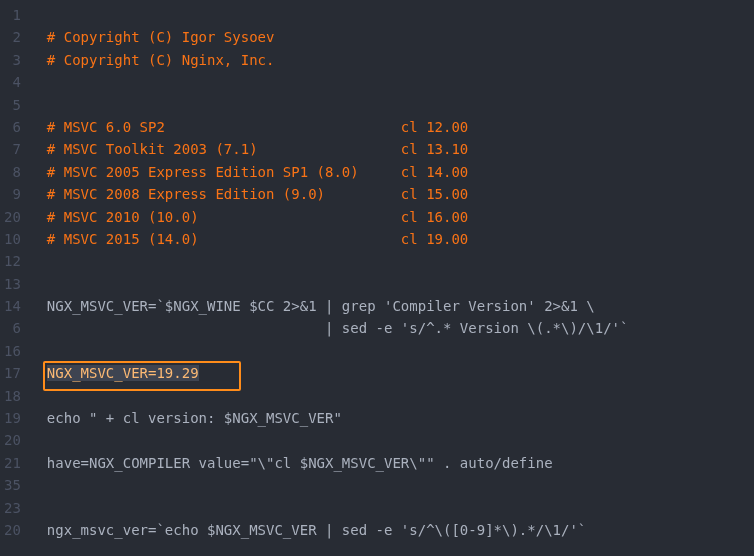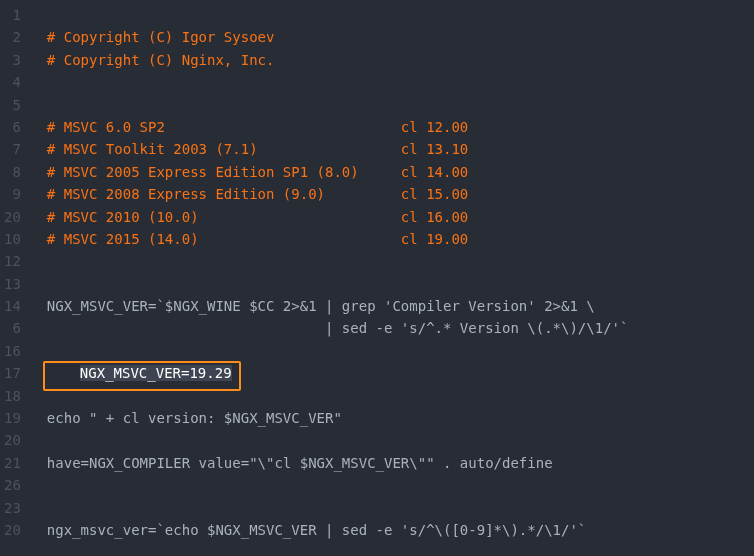--- a/index.html
+++ b/index.html
@@ -54,22 +54,21 @@
     }
     .highlight-box {
       position: absolute;
       border: 2px solid #ff8c1a;
       border-radius: 2px;
       pointer-events: none;
       z-index: 10;
     }
     .selected-text {
       background: #3e4451;
-      color: #ffffff;
-      margin-left: 33px;
+      color: #fdba74;
     }
   </style>
 </head>
 <body>
 
 <div class="editor">
   <div class="gutter" id="gutter">
       <div class="gutter-line">1</div>
       <div class="gutter-line">2</div>
       <div class="gutter-line">3</div>
@@ -84,20 +83,20 @@
       <div class="gutter-line">12</div>
       <div class="gutter-line">13</div>
       <div class="gutter-line">14</div>
       <div class="gutter-line">6</div>
       <div class="gutter-line">16</div>
       <div class="gutter-line">17</div>
       <div class="gutter-line">18</div>
       <div class="gutter-line">19</div>
       <div class="gutter-line">20</div>
       <div class="gutter-line">21</div>
-      <div class="gutter-line">26</div>
+      <div class="gutter-line">35</div>
       <div class="gutter-line">23</div>
       <div class="gutter-line">20</div>
     </div>
   <div class="code-area" id="code-area"><div class="code-line"><span class="plain"></span></div><div class="code-line"><span class="comment"># Copyright (C) Igor Sysoev</span></div><div class="code-line"><span class="comment"># Copyright (C) Nginx, Inc.</span></div><div class="code-line"><span class="plain"></span></div><div class="code-line"><span class="plain"></span></div><div class="code-line"><span class="comment"># MSVC 6.0 SP2                            cl 12.00</span></div><div class="code-line"><span class="comment"># MSVC Toolkit 2003 (7.1)                 cl 13.10</span></div><div class="code-line"><span class="comment"># MSVC 2005 Express Edition SP1 (8.0)     cl 14.00</span></div><div class="code-line"><span class="comment"># MSVC 2008 Express Edition (9.0)         cl 15.00</span></div><div class="code-line"><span class="comment"># MSVC 2010 (10.0)                        cl 16.00</span></div><div class="code-line"><span class="comment"># MSVC 2015 (14.0)                        cl 19.00</span></div><div class="code-line"><span class="plain"></span></div><div class="code-line"><span class="plain"></span></div><div class="code-line"><span class="plain">NGX_MSVC_VER=`$NGX_WINE $CC 2&gt;&amp;1 | grep 'Compiler Version' 2&gt;&amp;1 \</span></div><div class="code-line"><span class="plain">                                 | sed -e 's/^.* Version \(.*\)/\1/'`</span></div><div class="code-line"><span class="plain"></span></div><div class="code-line"><span class="plain selected-text">NGX_MSVC_VER=19.29</span></div><div class="code-line"><span class="plain"></span></div><div class="code-line"><span class="plain">echo " + cl version: $NGX_MSVC_VER"</span></div><div class="code-line"><span class="plain"></span></div><div class="code-line"><span class="plain">have=NGX_COMPILER value="\"cl $NGX_MSVC_VER\"" . auto/define</span></div><div class="code-line"><span class="plain"></span></div><div class="code-line"><span class="plain"></span></div><div class="code-line"><span class="plain">ngx_msvc_ver=`echo $NGX_MSVC_VER | sed -e 's/^\([0-9]*\).*/\1/'`</span></div></div>
 </div>
 
 <div class="highlight-box" id="highlight-box" style="top: 361px; left: 43px; width: 198px; height: 30px;"></div>
 
 </body></html>

